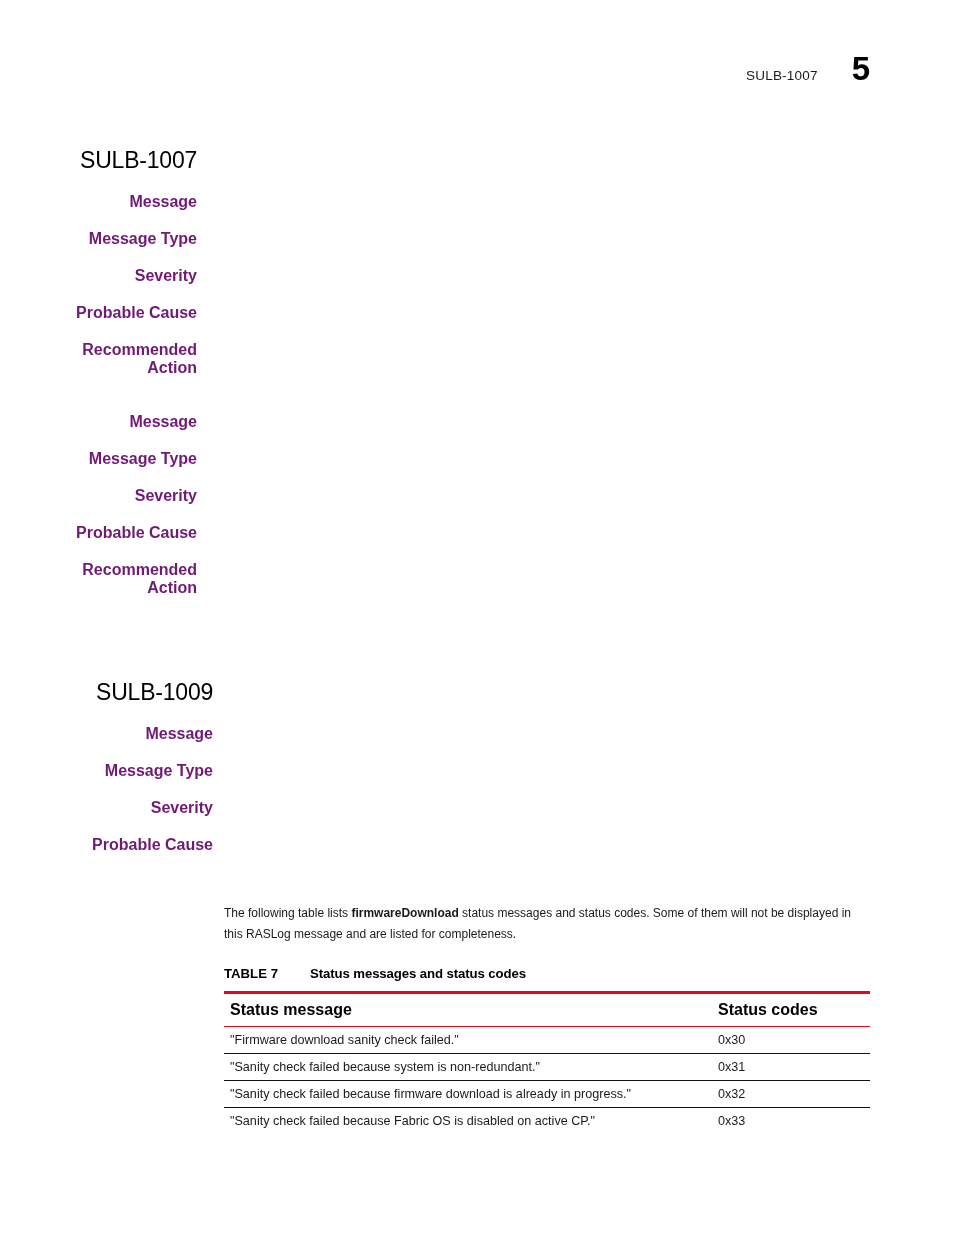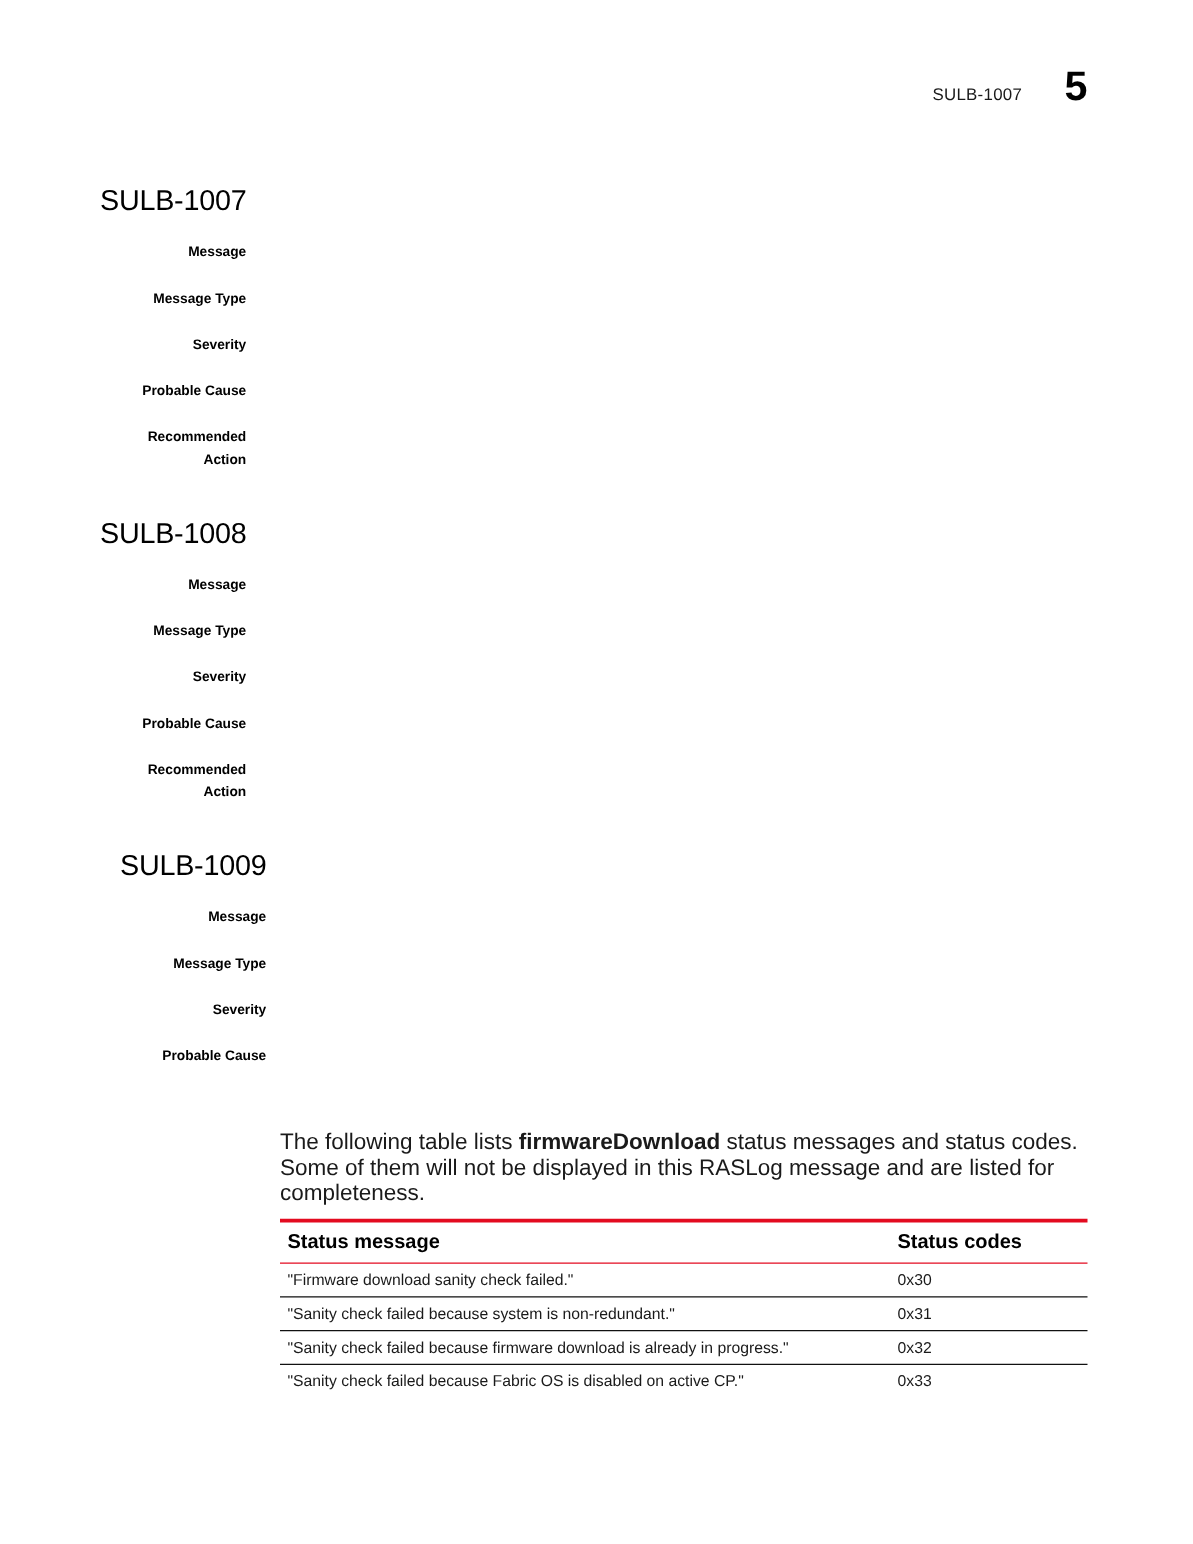--- a/index.html
+++ b/index.html
@@ -52,43 +52,43 @@
     margin-bottom: 0;
   }
   .field-row {
     display: flex;
     align-items: flex-start;
   }
   .field-label {
     width: 197px;
     box-sizing: border-box;
     text-align: right;
-    font-size: 11px;
+    font-size: 16px;
     font-weight: bold;
     line-height: 18px;
-    color: #000000;
+    color: #701a75;
     white-space: pre-line;
   }
   .field-value {
     flex: 1;
     padding-left: 27px;
     font-size: 13.6px;
     line-height: 18px;
     color: #000;
     min-height: 18px;
   }
 
   
   .body-block {
     position: absolute;
     left: 224px;
     width: 648px;
   }
   .body-paragraph {
-    font-size: 18px;
+    font-size: 12px;
     line-height: 20.5px;
     color: #1a1a1a;
     margin: 0;
   }
   .body-paragraph b { font-weight: bold; }
 
   
   .table-caption {
     display: flex;
     margin-top: 22px;
@@ -156,21 +156,20 @@
     </div>
     <div class="field-row">
       <div class="field-label">Recommended
 Action</div>
       <div class="field-value"></div>
     </div>
   </div>
 </div>
 
 <div class="section" style="top:394px;">
-  <h2 class="section-title">SULB-1008</h2>
   <div style="margin-top:19px;">
     <div class="field-row" style="margin-bottom:19px;">
       <div class="field-label">Message</div>
       <div class="field-value"></div>
     </div>
     <div class="field-row" style="margin-bottom:19px;">
       <div class="field-label">Message Type</div>
       <div class="field-value"></div>
     </div>
     <div class="field-row" style="margin-bottom:19px;">
@@ -208,20 +207,24 @@
       <div class="field-label">Probable Cause</div>
       <div class="field-value"></div>
     </div>
   </div>
 </div>
 
 <div class="body-block" style="top:903px;">
 
   <p class="body-paragraph"><span>The following table lists </span><b>firmwareDownload</b><span> status messages and status codes. Some of them will not be displayed in this RASLog message and are listed for completeness.</span></p>
 
+  <div class="table-caption">
+    <span class="caption-num">TABLE 7</span>
+    <span class="caption-text">Status messages and status codes</span>
+  </div>
 
   <table class="data-table">
     <colgroup>
       <col class="col-message">
       <col class="col-code">
     </colgroup>
     <thead>
       <tr>
         <th>Status message</th>
         <th>Status codes</th>

